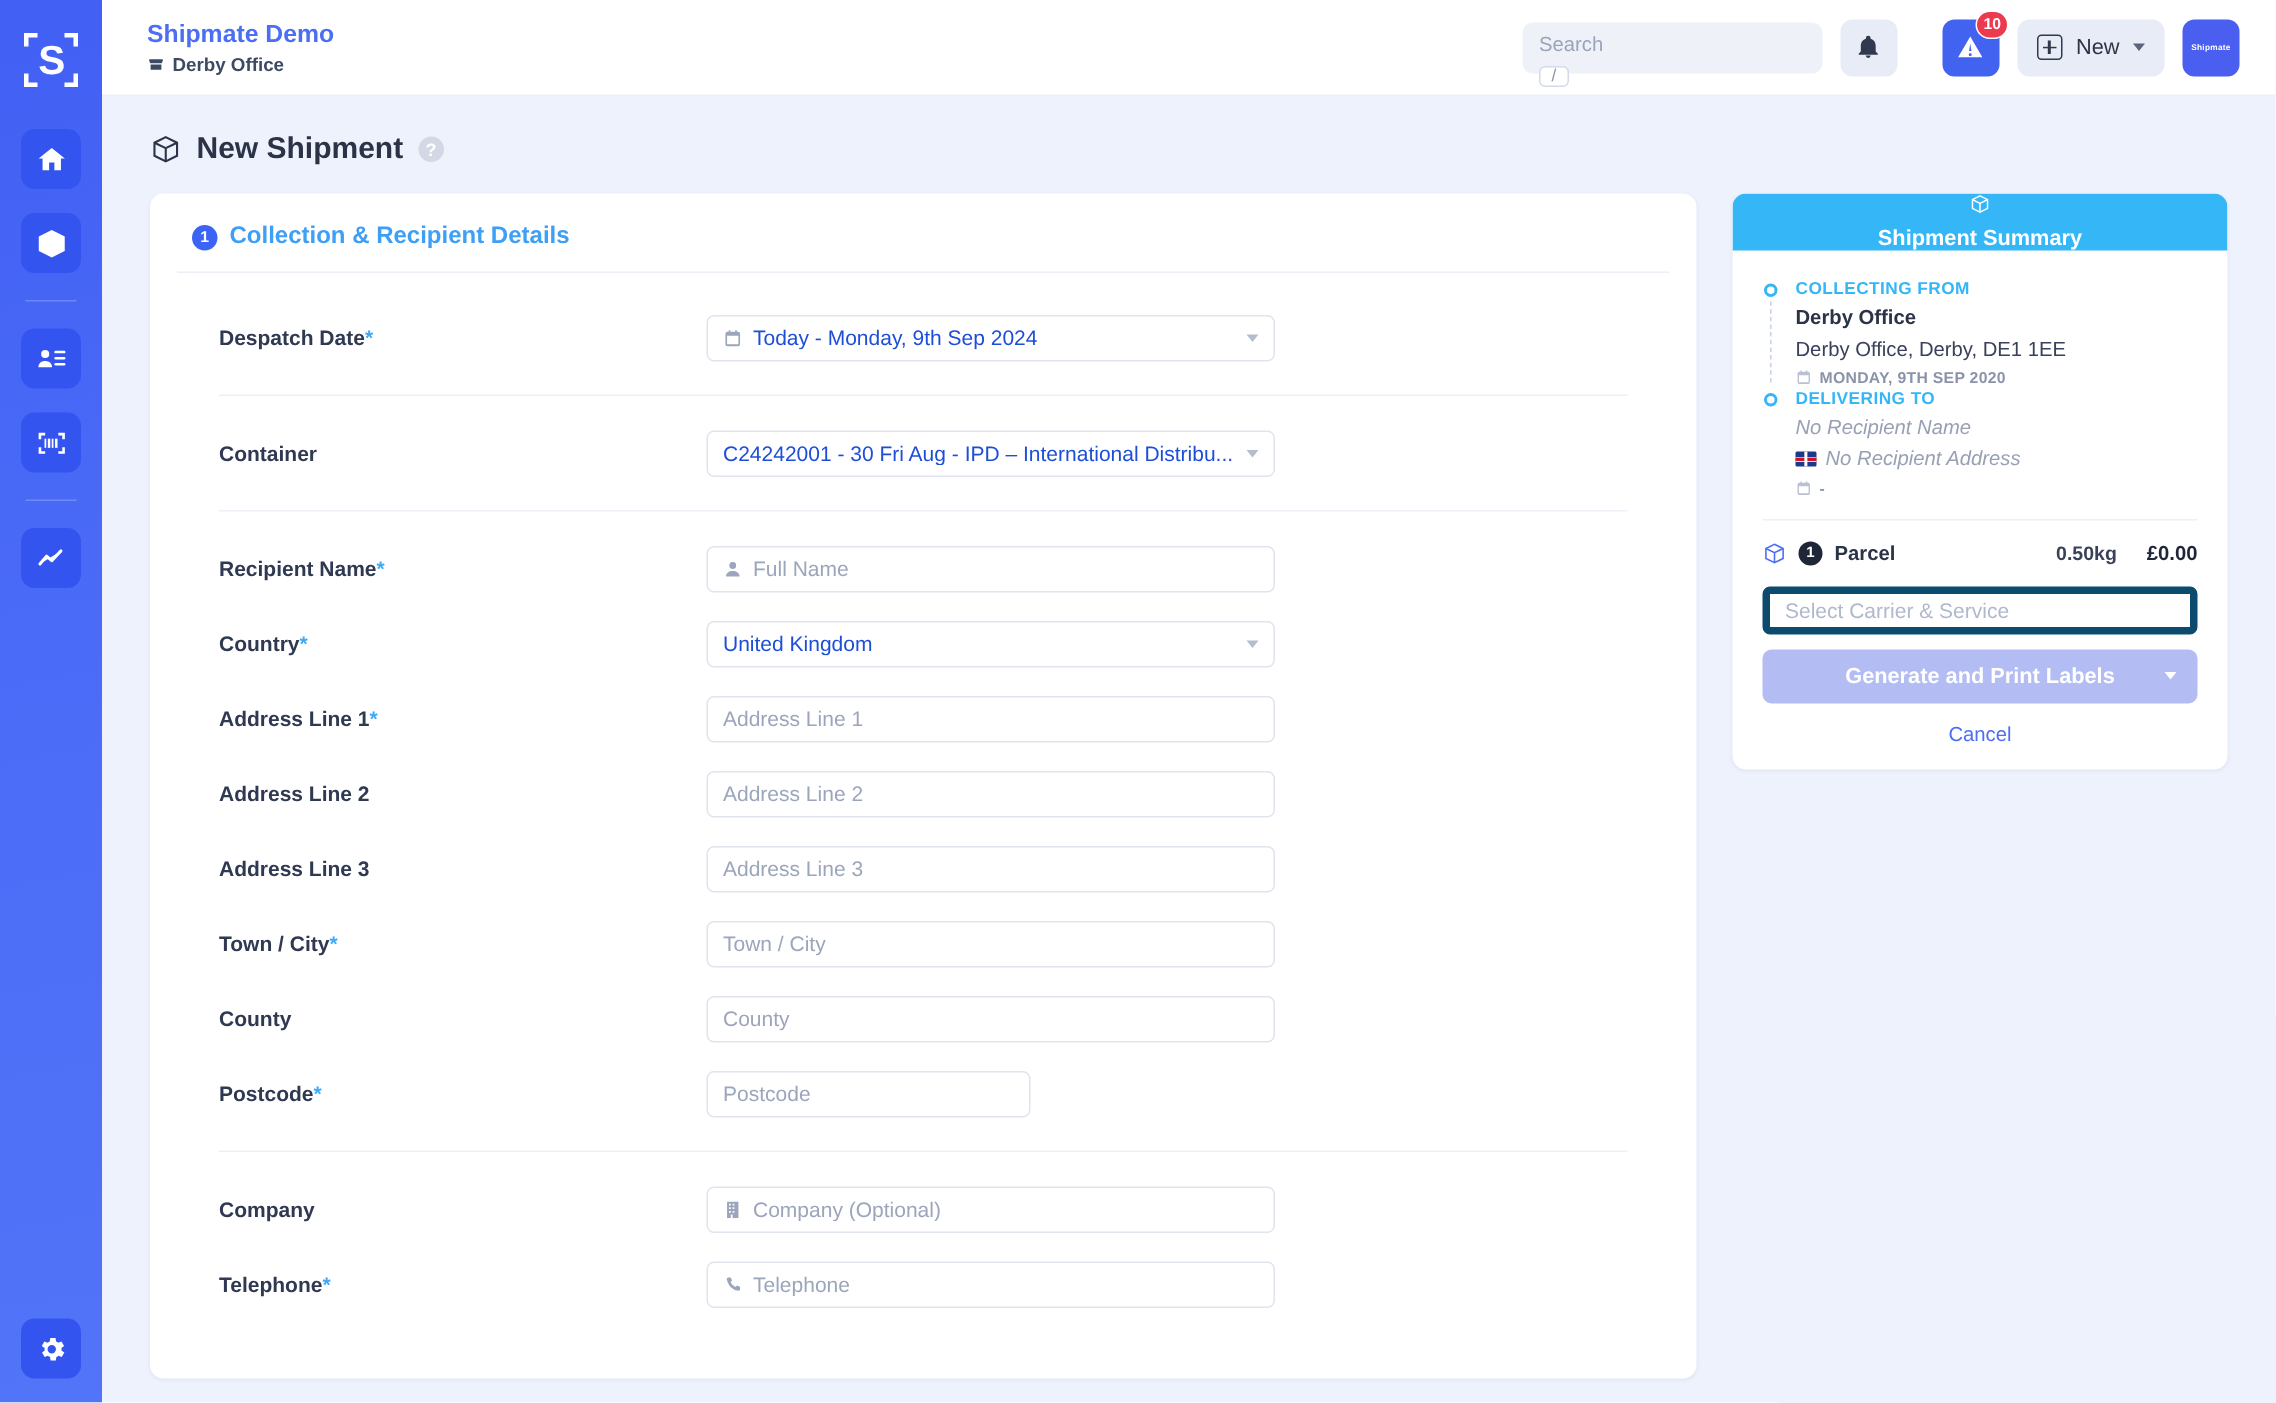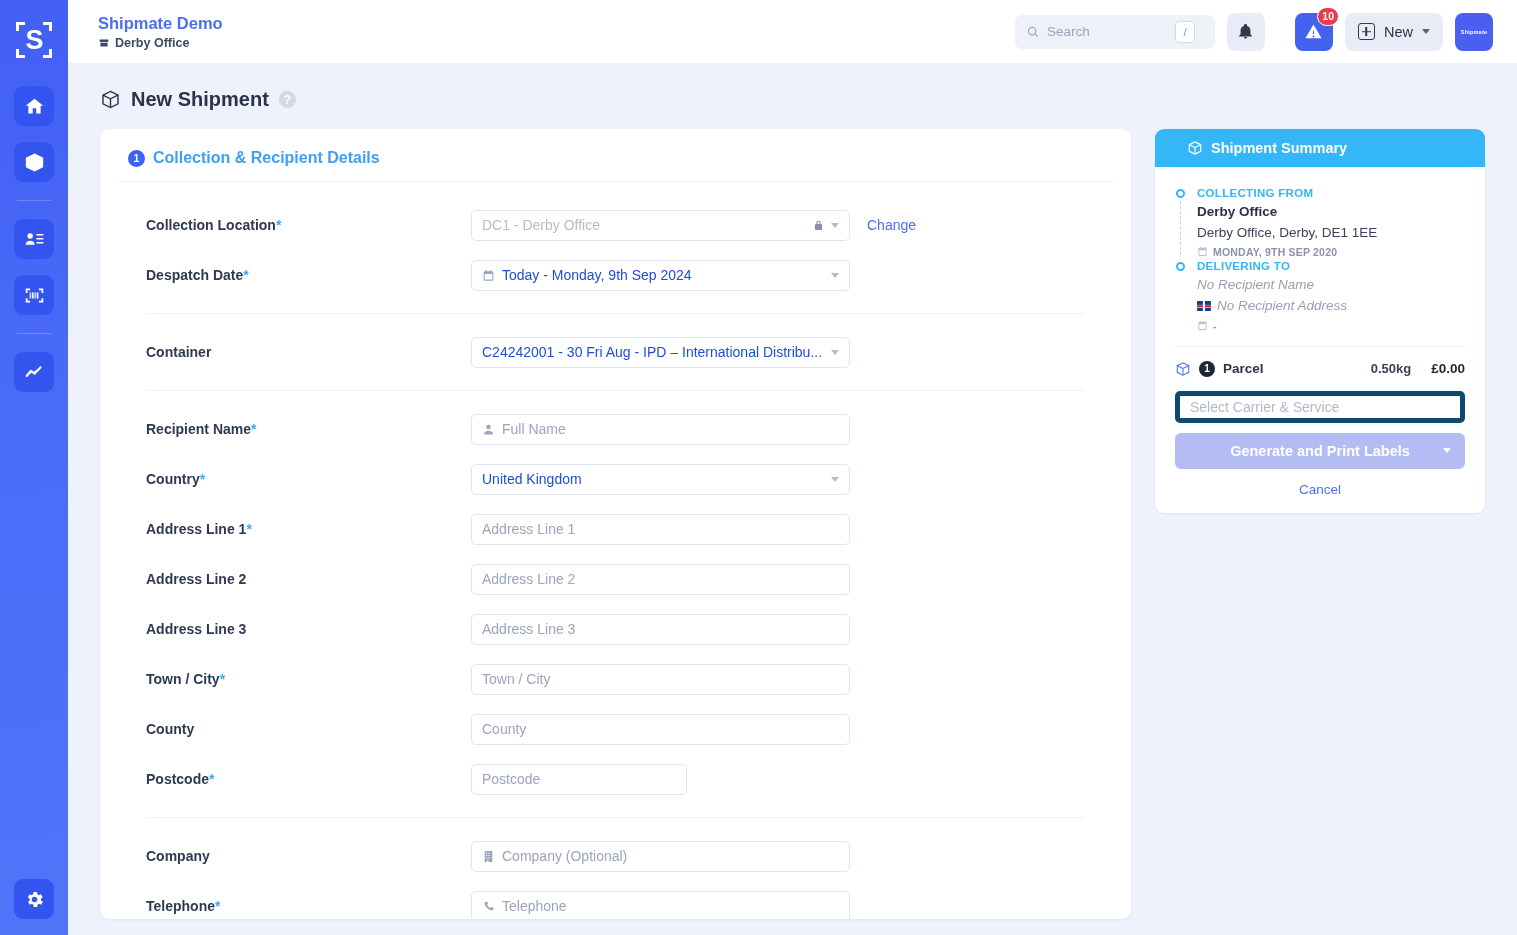--- a/index.html
+++ b/index.html
@@ -51,21 +51,21 @@
     border-bottom: 1px solid #edf0f7;
   }
   .brand { display: flex; flex-direction: column; justify-content: center; }
   .brand-title { color: #4c6ef5; font-size: 16.5px; font-weight: 700; line-height: 1.25; }
   .brand-sub { display: flex; align-items: center; gap: 5px; font-size: 12.5px; color: #3d4a63; font-weight: 600; margin-top: 2px; }
   .brand-sub svg { width: 12px; height: 12px; fill: #3d4a63; }
 
   .top-right { margin-left: auto; display: flex; align-items: center; gap: 12px; }
   .search-box {
     width: 200px; height: 34px; background: #eef1f8; border-radius: 7px;
-    display: flex; align-items: center; padding: 0 20px 0 11px; gap: 7px;
+    display: flex; padding: 0 1px 0 11px; gap: 7px; flex-direction: column;
   }
   .search-box svg { width: 14px; height: 14px; fill: none; stroke: #98a2b9; stroke-width: 2; }
   .search-box .ph { flex: 1; font-size: 13.5px; color: #9aa4bb; }
   .slash {
     width: 20px; height: 22px; border: 1px solid #d3daea; border-radius: 4px; background: #fff;
     display: flex; align-items: center; justify-content: center; font-size: 11.5px; color: #8b95ae;
   }
   .icon-btn {
     width: 38px; height: 38px; border-radius: 8px; background: #e8ecf7;
     display: flex; align-items: center; justify-content: center; position: relative; cursor: pointer;
@@ -142,22 +142,22 @@
 
   .gap-row { height: 18px; }
   .sec-divider { height: 1px; background: #eceff6; margin: 13px 46px; }
 
   
   .summary {
     width: 330px; flex: 0 0 330px; background: #fff; border-radius: 9px; overflow: hidden;
     box-shadow: 0 1px 3px rgba(40,50,90,.07);
   }
   .summary-head {
-    height: 38px; background: #35b6f6; display: flex; align-items: center; gap: 8px; padding: 0 32px;
-    color: #fff; font-size: 14.5px; font-weight: 600;
+    height: 38px; background: #35b6f6; display: flex; align-items: center; gap: 8px; padding: 0 16px;
+    color: #fff; font-size: 14.5px; font-weight: 600; flex-direction: column;
   }
   .summary-head svg { width: 16px; height: 16px; fill: none; stroke: #fff; stroke-width: 1.7; }
   .summary-body { padding: 18px 20px 16px 20px; }
   .leg { display: flex; gap: 12px; position: relative; }
   .leg .dotcol { width: 10px; flex: 0 0 10px; display: flex; flex-direction: column; align-items: center; padding-top: 4px; }
   .dot { width: 9px; height: 9px; border-radius: 50%; border: 2.5px solid #35b6f6; background: #fff; flex: 0 0 9px; }
   .dashline { flex: 1; width: 0; border-left: 1px dashed #c5d1e2; margin: 3px 0; min-height: 46px; }
   .leg-title { color: #35b6f6; font-size: 11.5px; font-weight: 700; letter-spacing: .3px; line-height: 1.5; }
   .leg-name { font-size: 13.5px; font-weight: 700; color: #2b3347; line-height: 1.5; }
   .leg-addr { font-size: 13.5px; color: #39425a; line-height: 1.5; }
@@ -321,37 +321,20 @@
 
         <div class="form-card">
           <div class="section-head">
             <span class="step-badge">1</span>
             <span class="section-title">Collection &amp; Recipient Details</span>
           </div>
           <div class="hr"></div>
 
           <div class="gap-row"></div>
 
-          <div class="row">
-            <div class="lbl">
-              <span>Collection Location</span><span class="req">*</span>
-            </div>
-            <div class="field">
-              <div class="inp lock-inp">
-                <span class="fi">DC1 - Derby Office</span>
-                <span class="lock-wrap">
-                  <svg viewBox="0 0 24 24">
-                      <path d="M17 9h-1V7a4 4 0 0 0-8 0v2H7a1.6 1.6 0 0 0-1.6 1.6v8A1.6 1.6 0 0 0 7 20.2h10a1.6 1.6 0 0 0 1.6-1.6v-8A1.6 1.6 0 0 0 17 9zm-7-2a2 2 0 0 1 4 0v2h-4z"></path>
-                    </svg>
-                  <span class="sm-caret"></span>
-                </span>
-              </div>
-            </div>
-            <span class="change-link">Change</span>
-          </div>
 
           <div class="row">
             <div class="lbl">
               <span>Despatch Date</span><span class="req">*</span>
             </div>
             <div class="inp val">
               <svg class="pre" viewBox="0 0 24 24">
                   <path d="M7 2v2H5.4A2.4 2.4 0 0 0 3 6.4v13A2.4 2.4 0 0 0 5.4 21.8h13.2A2.4 2.4 0 0 0 21 19.4v-13A2.4 2.4 0 0 0 18.6 4H17V2h-2v2H9V2zM5 9h14v10.4H5z"></path>
                 </svg>
               <span class="fi">Today - Monday, 9th Sep 2024</span>

